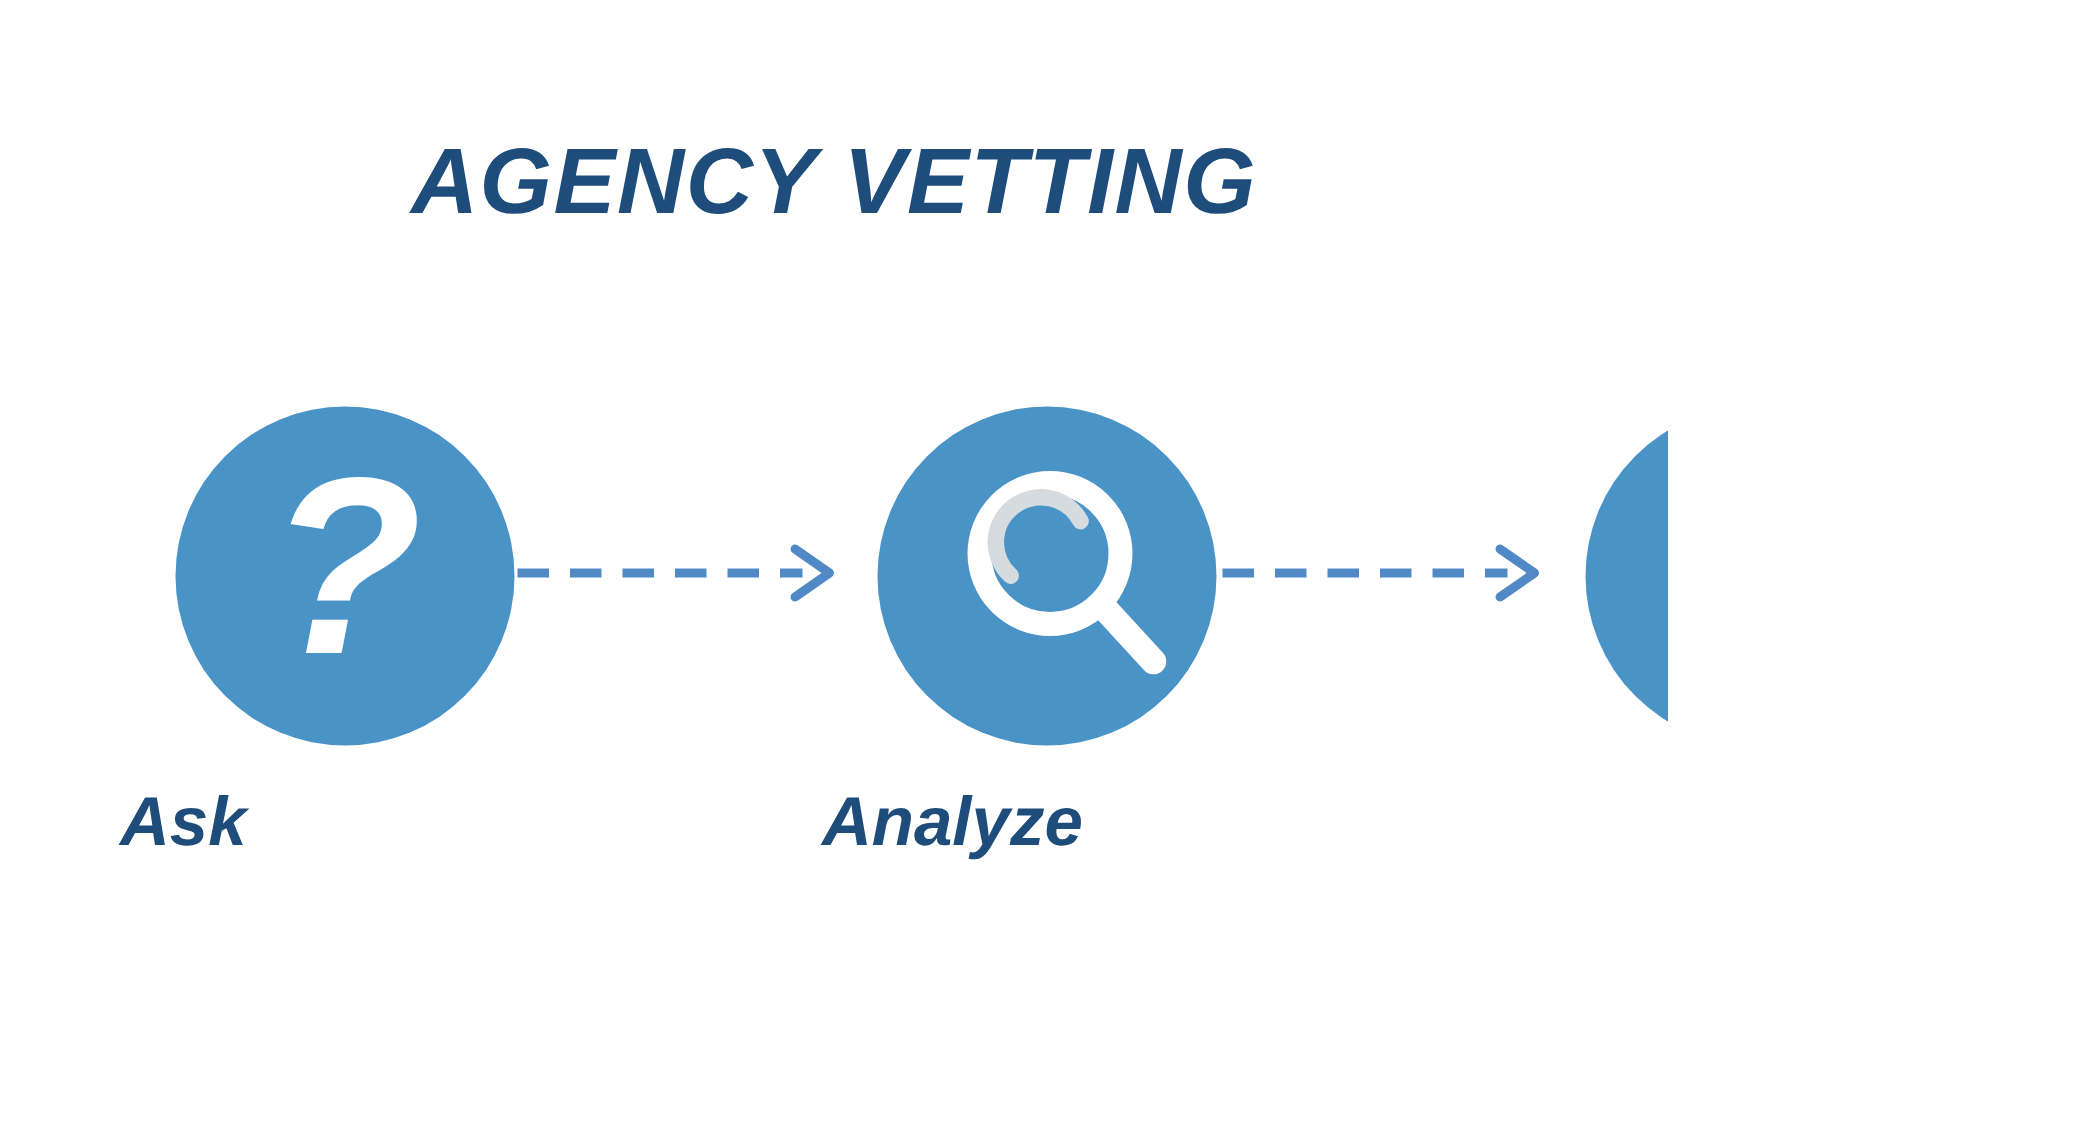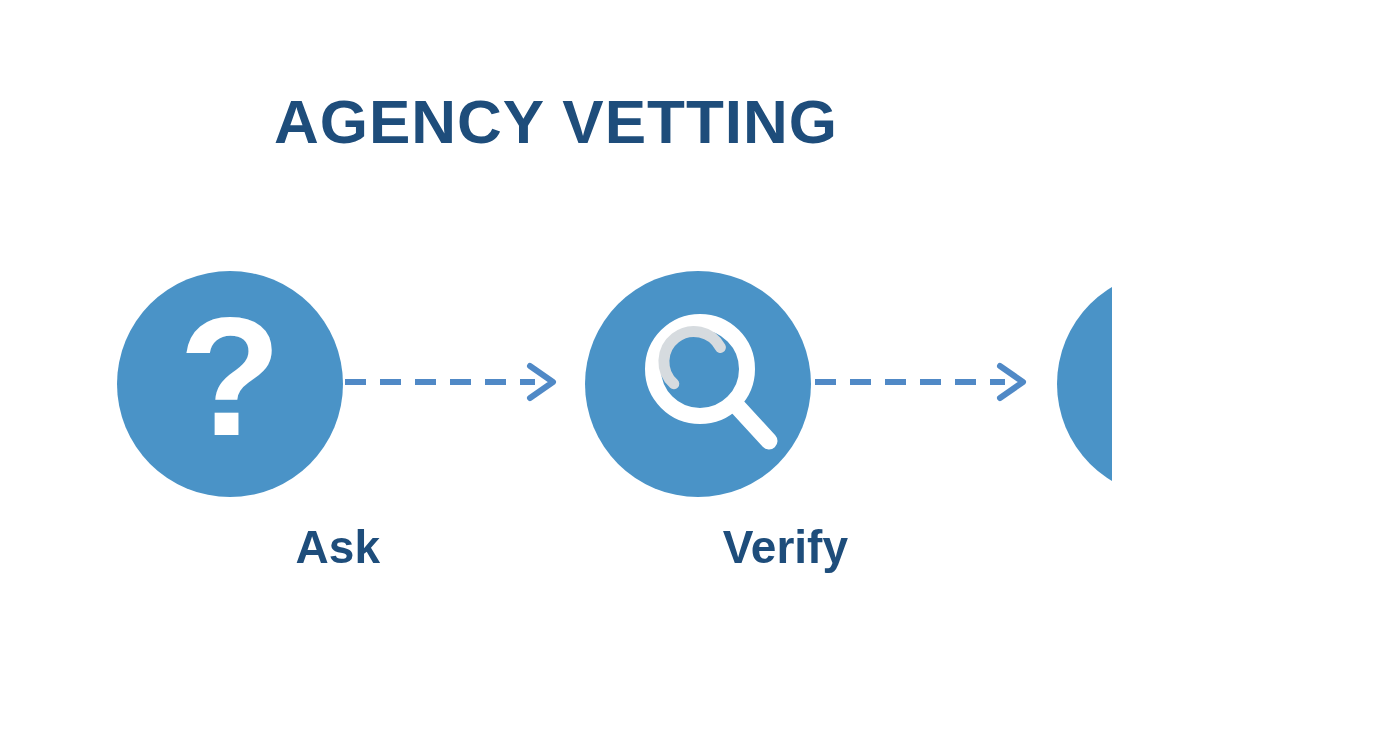--- a/index.html
+++ b/index.html
@@ -14,20 +14,21 @@
   * { margin: 0; padding: 0; box-sizing: border-box; }
   html, body { background: var(--background); }
   body { font-family: "Liberation Sans", "DejaVu Sans", sans-serif; }
 
   .canvas {
     position: relative;
     width: 1112px;
     height: 752px;
     background: var(--background);
     overflow: hidden;
+    font-style: italic;
   }
 
   .title {
     position: absolute;
     top: 86px;
     left: 0;
     width: 100%;
     text-align: center;
     font-size: 62px;
     font-weight: bold;
@@ -57,21 +58,21 @@
     line-height: 1;
     margin-top: -14px;
   }
 
   .icon-svg { display: block; }
 
   .step-label {
     position: absolute;
     top: 520px;
     width: 300px;
-    text-align: right;
+    text-align: left;
     font-size: 46px;
     font-weight: bold;
     color: var(--label-text);
   }
   .label-ask     { left: 80px; }
   .label-analyze { left: 548px; }
   .label-verify  { left: 1020px; }
 
   .arrow-svg {
     position: absolute;
@@ -116,15 +117,15 @@
     <path d="M 187 7 L 210 23 L 187 39" stroke-width="6" stroke-linecap="round" stroke-linejoin="round"></path>
   </svg>
 
   <div class="circle circle-verify">
     <svg class="icon-svg" width="226" height="226" viewBox="0 0 226 226">
       <path d="M 66 112 L 98 144 L 163 67" fill="none" stroke="var(--icon)" stroke-width="21" stroke-linecap="round" stroke-linejoin="round"></path>
     </svg>
   </div>
 
   <div class="step-label label-ask">Ask</div>
-  <div class="step-label label-analyze">Verify</div>
+  <div class="step-label label-analyze">Analyze</div>
 
 </div>
 
 </body></html>

